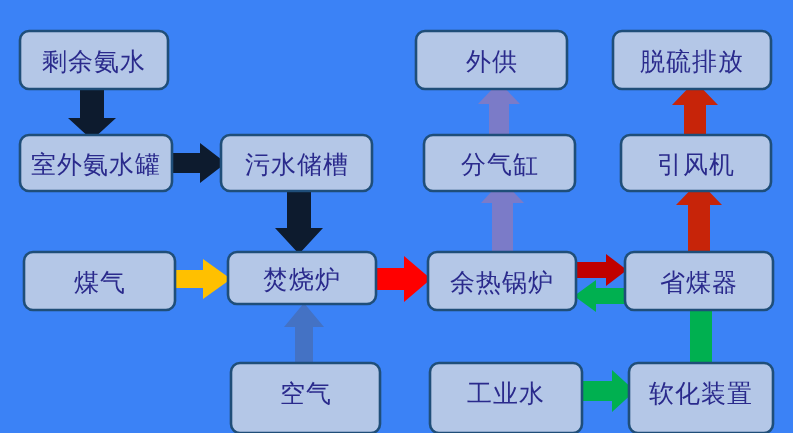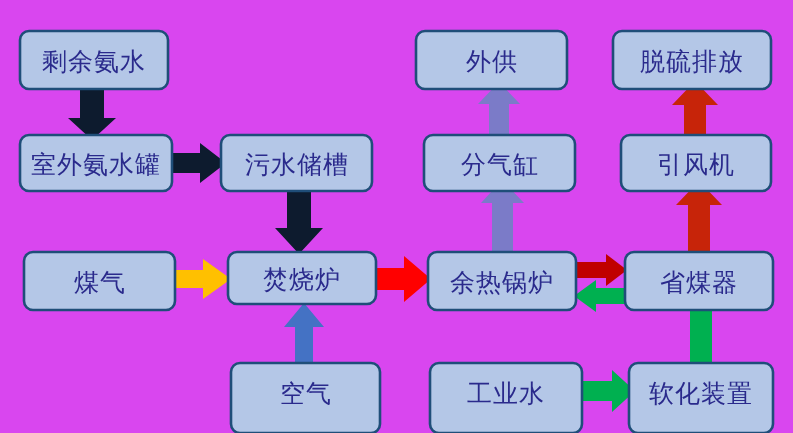--- a/index.html
+++ b/index.html
@@ -10,21 +10,21 @@
   body {
     width: 793px;
     height: 433px;
     overflow: hidden;
     font-family: "DejaVu Sans", sans-serif;
   }
   #flow-root {
     position: relative;
     width: 793px;
     height: 433px;
-    background: #d946ef;
+    background: #3b82f6;
   }
   svg#flow-svg {
     display: block;
     width: 793px;
     height: 433px;
   }
   .node-box {
     fill: #b4c7e7;
     stroke: #1f4e79;
     stroke-width: 2.6;

